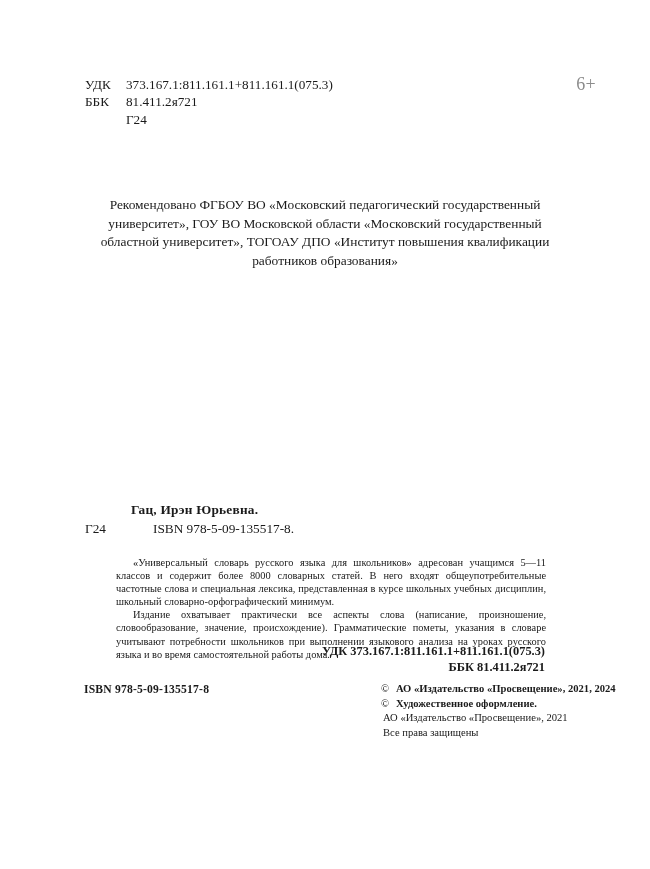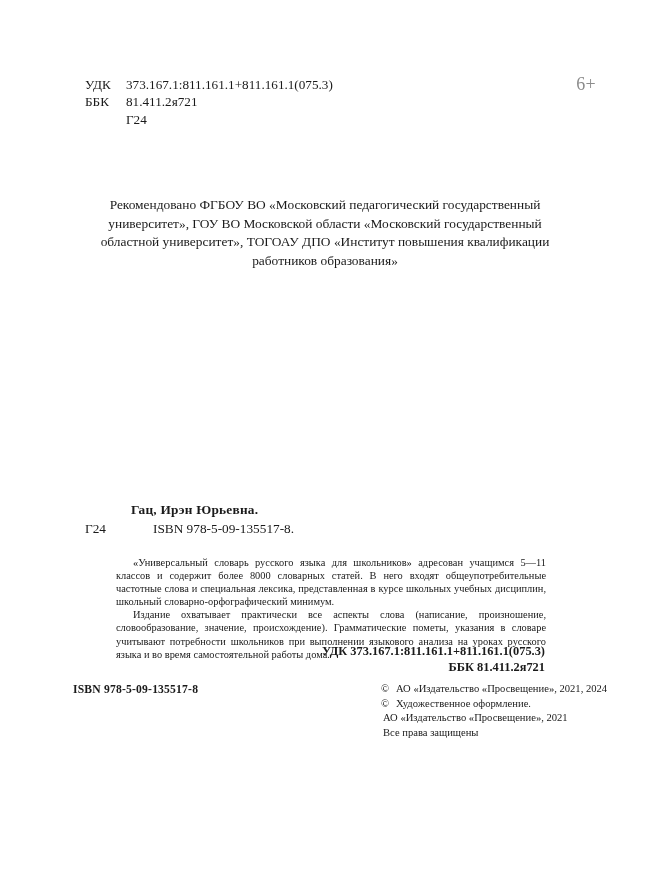--- a/index.html
+++ b/index.html
@@ -124,21 +124,21 @@
     line-height: 15.6px;
     font-weight: bold;
   }
   .codes-repeat div {
     white-space: nowrap;
   }
 
   
   .isbn-bottom {
     position: absolute;
-    left: 73px;
+    left: 84px;
     top: 683px;
     font-size: 11.6px;
     font-weight: bold;
     letter-spacing: 0.2px;
     white-space: nowrap;
   }
 
   .copyright {
     position: absolute;
     left: 381px;
@@ -150,20 +150,21 @@
     display: flex;
     align-items: flex-start;
     white-space: nowrap;
   }
   .cp-mark {
     flex: 0 0 15px;
     width: 15px;
   }
   .cp-text {
     flex: 0 0 auto;
+    font-weight: bold;
   }
   .cp-cont {
     margin-left: 2px;
     white-space: nowrap;
   }
 </style>
 </head>
 <body>
 
 <div class="page">

